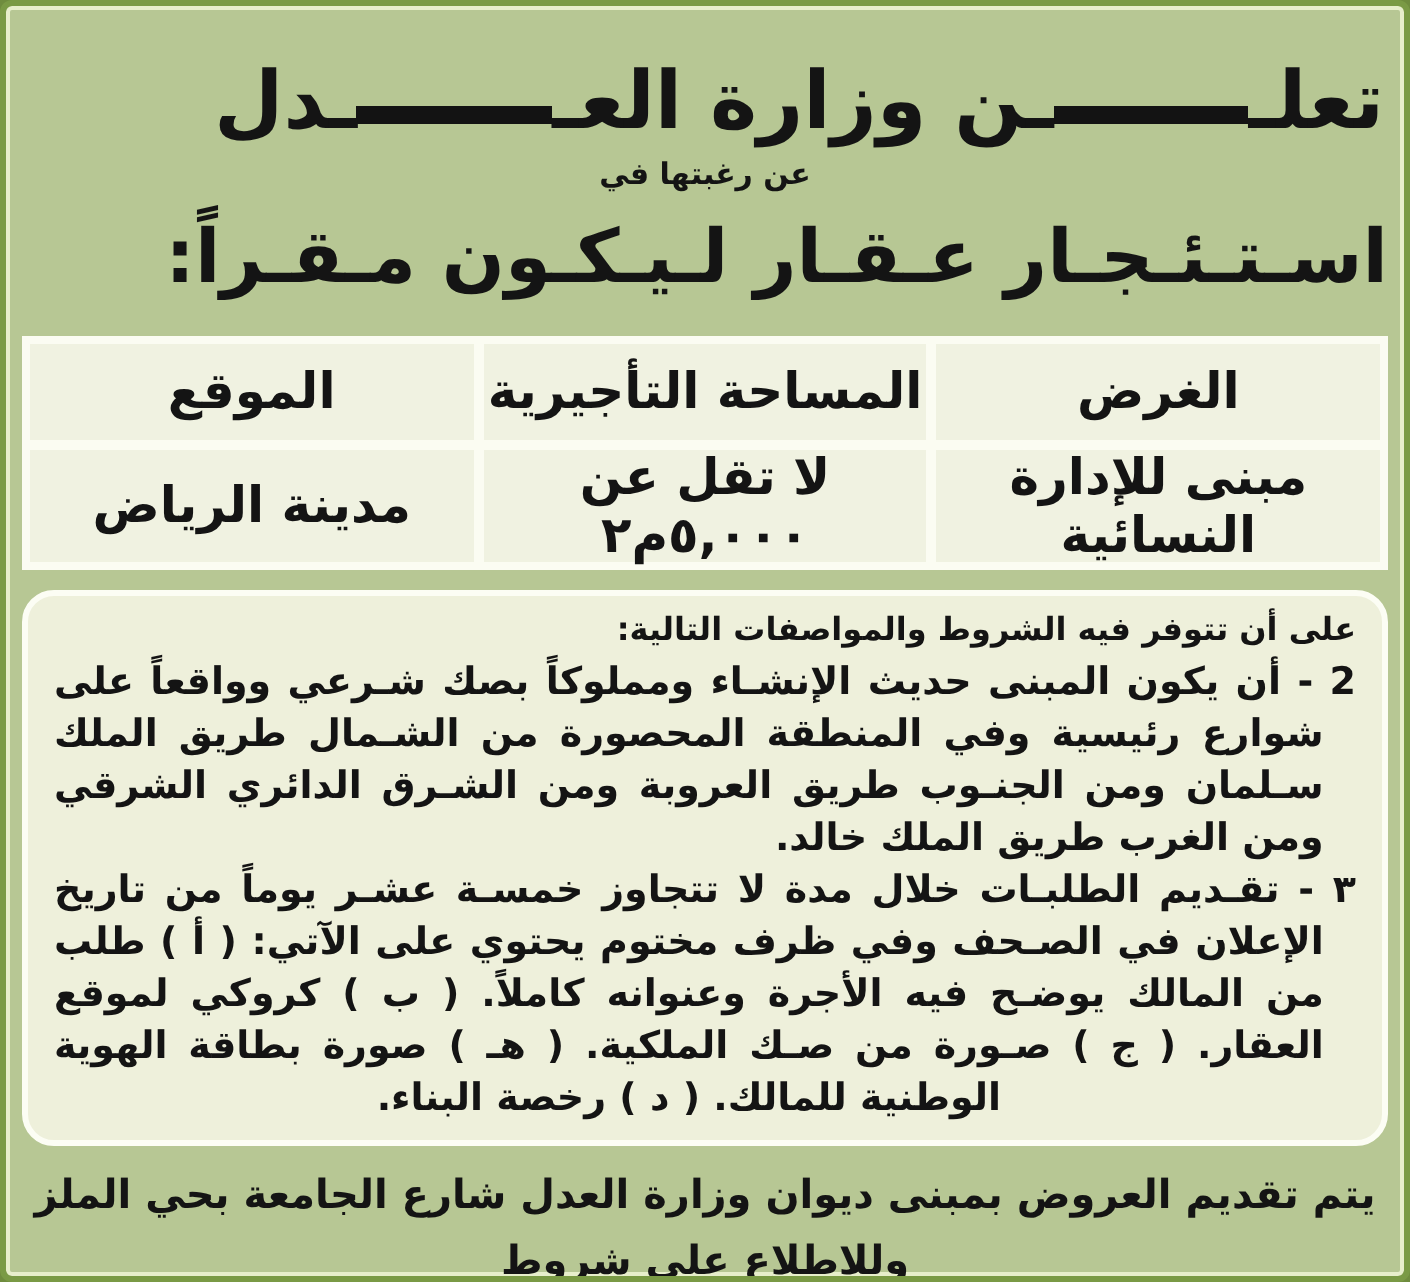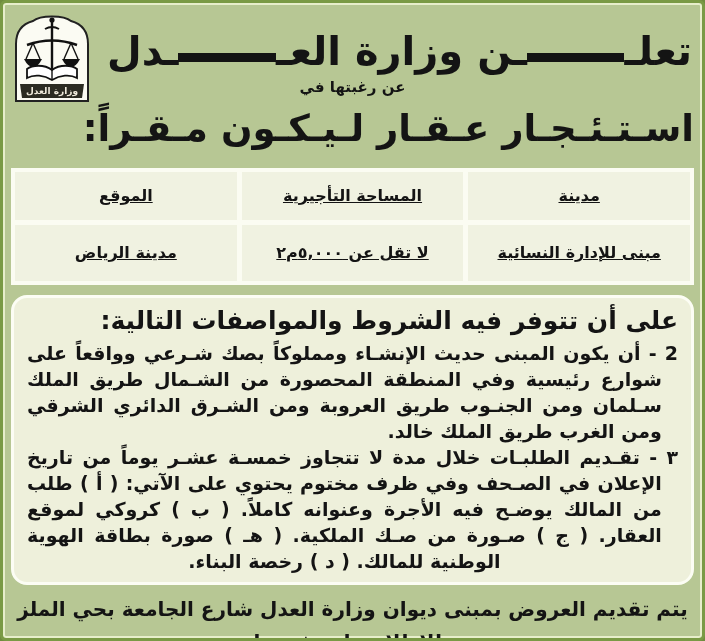--- a/index.html
+++ b/index.html
@@ -66,40 +66,39 @@
     background:#fbfcf2;
     padding:4px;
     display:grid;
     grid-template-columns:1fr 1fr 1fr;
     gap:5px;
     direction:rtl;
   }
   .req-table .cell{
     background:#f0f2e1;
     text-align:center;
-    font-size:16px;
+    font-size:25px;
     display:flex;
     align-items:center;
     justify-content:center;
-    text-decoration:underline;
   }
   .req-table .head{height:48px;}
   .req-table .val{height:56px;}
   
   .conditions{
     margin:10px 0 0;
     background:#eef0db;
     border:3px solid #fcfdf4;
     border-radius:16px;
     padding:6px 13px 8px;
     font-size:19px;
     line-height:1.37;
   }
   .conditions-title{
-    font-size:25px;
+    font-size:16px;
     text-align:right;
     margin-bottom:2px;
   }
   .item{
     text-align:justify;
     padding-right:0.85em;
     text-indent:-0.85em;
   }
   .item.align-right-last{text-align-last:right;}
   .item.align-center-last{text-align-last:center;}
@@ -110,61 +109,35 @@
     font-size:20px;
     line-height:1.65;
     padding:0 4px;
   }
 </style>
 </head>
 <body>
 
 <div class="page">
 
-  <div class="logo">
-    <svg width="78" height="92" viewBox="0 0 78 92">
-
-      <path d="M3,89 L3,32 C3,19 9,12 20,9 C27,3 51,3 58,9 C69,12 75,19 75,32 L75,89 Z" fill="#fbfbf3" stroke="#222" stroke-width="2"></path>
-
-      <circle cx="39" cy="8" r="2.6" fill="#111"></circle>
-      <line x1="39" y1="10" x2="39" y2="57" stroke="#111" stroke-width="2.4"></line>
-      <path d="M32,17 Q39,13 46,17" fill="none" stroke="#111" stroke-width="2"></path>
-
-      <path d="M14,33 Q39,24 64,33" fill="none" stroke="#111" stroke-width="2.4"></path>
-
-      <line x1="20" y1="31" x2="13" y2="47" stroke="#111" stroke-width="1.4"></line>
-      <line x1="20" y1="31" x2="27" y2="47" stroke="#111" stroke-width="1.4"></line>
-      <path d="M11,47 L29,47 Q25,55 20,55 Q15,55 11,47 Z" fill="#111"></path>
-
-      <line x1="58" y1="31" x2="51" y2="47" stroke="#111" stroke-width="1.4"></line>
-      <line x1="58" y1="31" x2="65" y2="47" stroke="#111" stroke-width="1.4"></line>
-      <path d="M49,47 L67,47 Q63,55 58,55 Q53,55 49,47 Z" fill="#111"></path>
-
-      <path d="M39,58 C31,52 19,53 14,57 L14,66 C21,62 31,63 39,68 C47,63 57,62 64,66 L64,57 C59,53 47,52 39,58 Z" fill="#fff" stroke="#111" stroke-width="1.8"></path>
-      <line x1="39" y1="58" x2="39" y2="68" stroke="#111" stroke-width="1.4"></line>
-
-      <path d="M7,72 L71,72 L69,86 L9,86 Z" fill="#2b2b22"></path>
-      <text x="39" y="82" text-anchor="middle" font-size="9" fill="#efeadb">وزارة العدل</text>
-    </svg>
-  </div>
 
   <div class="announce">
     <span class="seg">تعلـ</span>
     <span class="kashida"></span>
     <span class="seg">ـن وزارة العـ</span>
     <span class="kashida"></span>
     <span class="seg">ـدل</span>
   </div>
 
   <div class="subtitle">عن رغبتها في</div>
 
   <div class="main-title">اسـتـئـجـار عـقـار لـيـكـون مـقـراً:</div>
 
   <div class="req-table">
-    <div class="cell head">مدينة</div>
+    <div class="cell head">الغرض</div>
     <div class="cell head">المساحة التأجيرية</div>
     <div class="cell head">الموقع</div>
     <div class="cell val">مبنى للإدارة النسائية</div>
     <div class="cell val">لا تقل عن ٥,٠٠٠م٢</div>
     <div class="cell val">مدينة الرياض</div>
   </div>
 
   <div class="conditions">
     <div class="conditions-title">على أن تتوفر فيه الشروط والمواصفات التالية:</div>
     <div class="item align-right-last">2 - أن يكون المبنى حديث الإنشـاء ومملوكاً بصك شـرعي وواقعاً على شوارع رئيسية وفي المنطقة المحصورة من الشـمال طريق الملك سـلمان ومن الجنـوب طريق العروبة ومن الشـرق الدائري الشرقي ومن الغرب طريق الملك خالد.</div>

